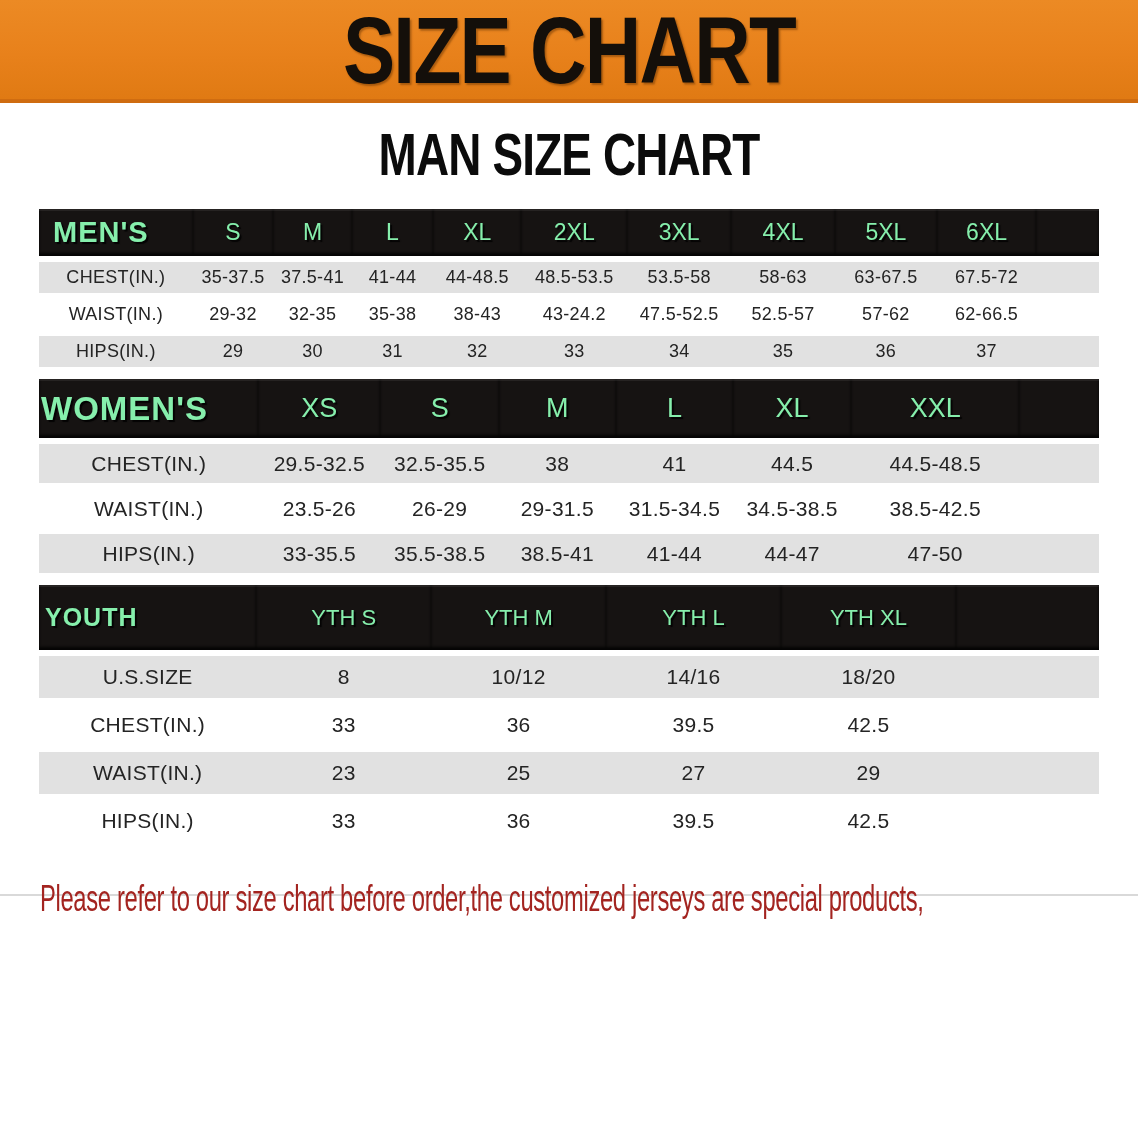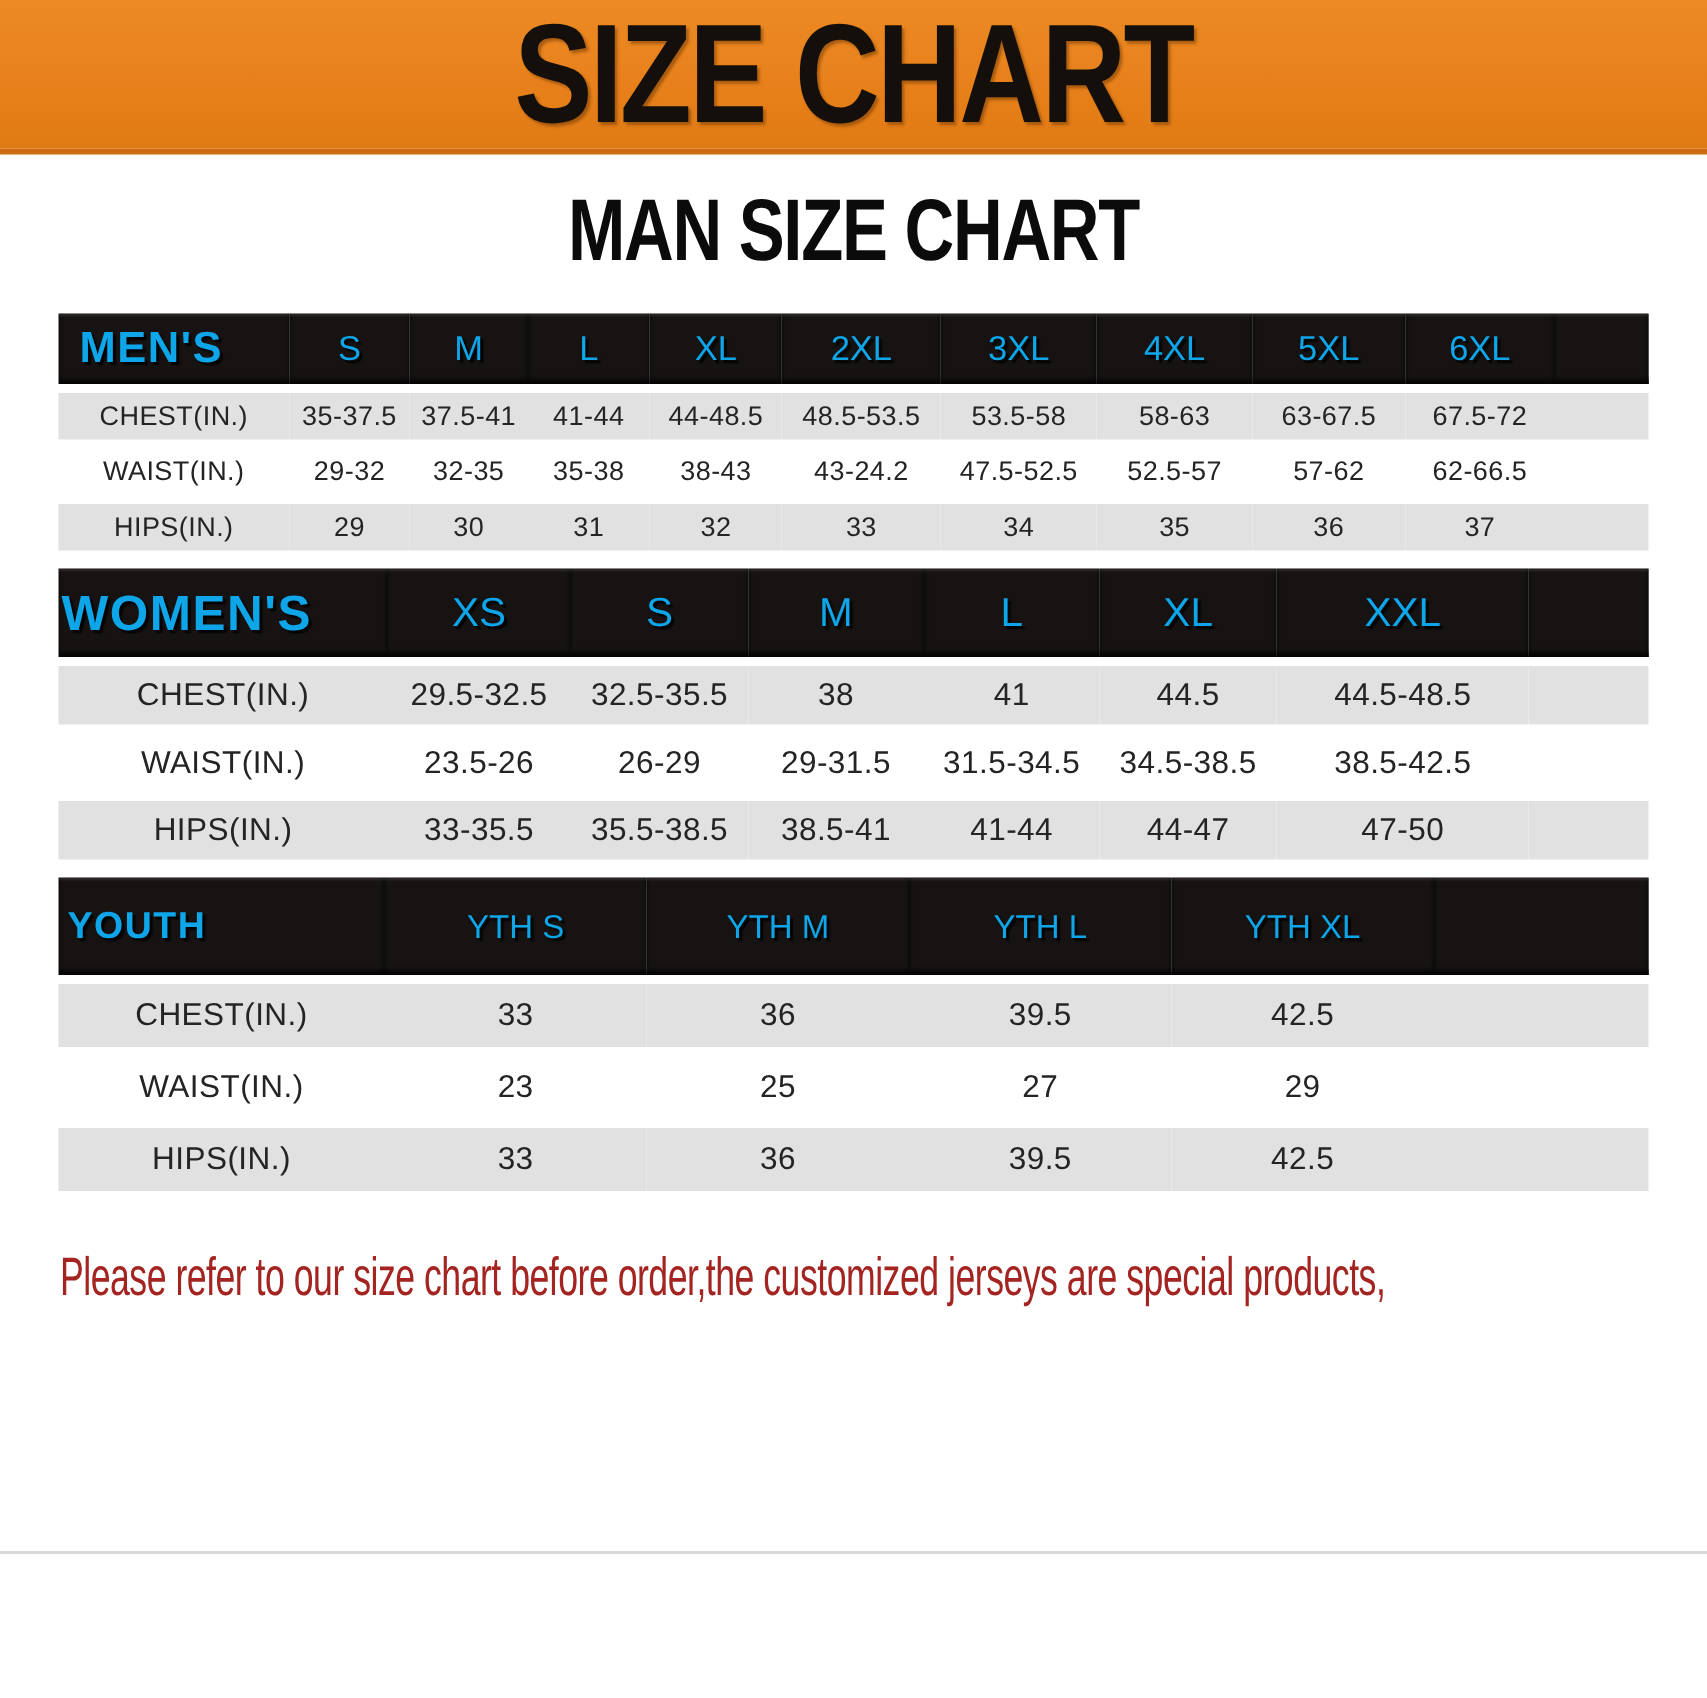--- a/index.html
+++ b/index.html
@@ -2,21 +2,21 @@
 <html><head>
 <meta charset="utf-8">
 <style>
   html, body {
     margin: 0; padding: 0;
     width: 1138px; height: 1132px;
     background: #ffffff;
     font-family: "Liberation Sans", sans-serif;
     overflow: hidden;
   }
-  .page { width: 1138px; height: 1036px; position: relative; border-bottom: 2px solid #d9d9d9; box-sizing: border-box; }
+  .page { width: 1138px; height: 896px; position: relative; border-bottom: 2px solid #d9d9d9; box-sizing: border-box; }
 
   
   .banner {
     height: 99px;
     background: linear-gradient(#ec8a24 0%, #e8811b 55%, #e07a13 100%);
     border-bottom: 4px solid #cf6c10;
     display: flex; align-items: center; justify-content: center;
     overflow: hidden;
   }
   .banner h1 {
@@ -44,21 +44,21 @@
   .heading-youth { padding-top: 48px; padding-bottom: 24px; }
 
   
   table.size-table {
     width: 1060px; margin: 0 auto;
     border-collapse: separate; border-spacing: 0 6px;
     table-layout: fixed;
   }
   table.size-table thead th {
     background: #161312;
-    color: #0ea5e9;
+    color: #86efac;
     vertical-align: middle;
     text-align: center;
     box-shadow: inset 0 2px 0 rgba(255,255,255,0.07), inset 0 -3px 3px rgba(0,0,0,0.8);
     text-shadow: 2px 2px 1px rgba(0,0,0,0.85);
     font-weight: 400;
     overflow: hidden; white-space: nowrap;
   }
   table.size-table thead th.tbl-label-head {
     text-align: left; font-weight: 800; letter-spacing: 1px;
   }
@@ -255,20 +255,28 @@
           <th class="tbl-label-head">YOUTH</th>
           <th>YTH S</th>
           <th>YTH M</th>
           <th>YTH L</th>
           <th>YTH XL</th>
           <th></th>
         </tr>
       </thead>
       <tbody>
         <tr>
+          <th>U.S.SIZE</th>
+          <td>8</td>
+          <td>10/12</td>
+          <td>14/16</td>
+          <td>18/20</td>
+          <td class="spacer"></td>
+        </tr>
+        <tr>
           <th>CHEST(IN.)</th>
           <td>33</td>
           <td>36</td>
           <td>39.5</td>
           <td>42.5</td>
           <td class="spacer"></td>
         </tr>
         <tr>
           <th>WAIST(IN.)</th>
           <td>23</td>

